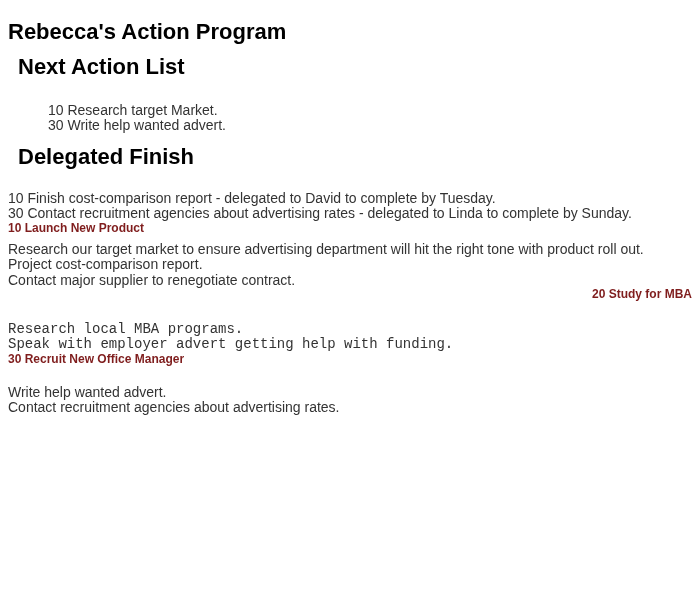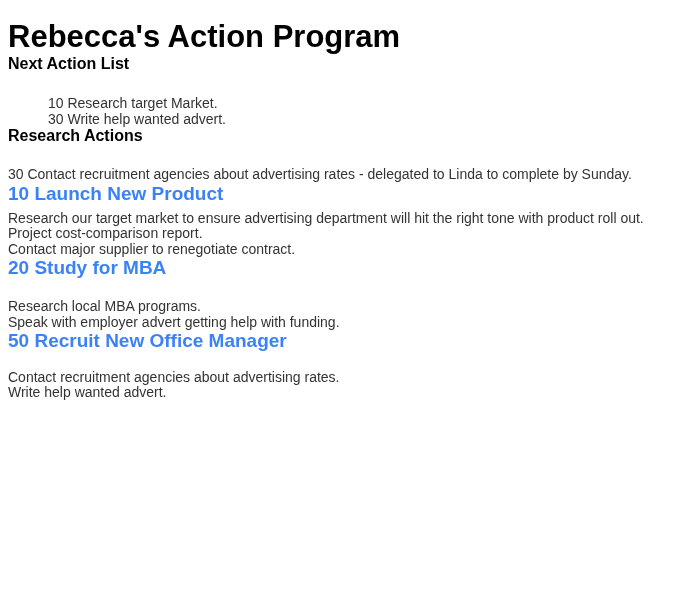--- a/index.html
+++ b/index.html
@@ -12,88 +12,89 @@
     height: 615px;
     overflow: hidden;
     font-family: "Liberation Sans", "DejaVu Sans", sans-serif;
     font-size: 14px;
     color: #333333;
   }
   .doc {
     padding: 0 8px;
   }
   h1.doc-title {
-    font-size: 31px;
+    font-size: 22px;
     line-height: 1.15;
     font-weight: bold;
     color: #000000;
     margin: 19px 0 0 0;
   }
   h2.section-heading {
-    font-size: 16px;
+    font-size: 22px;
     line-height: 1.15;
     font-weight: bold;
     color: #000000;
-    margin: 0;
+    margin: 10px;
   }
   h3.project-heading {
-    font-size: 19px;
+    font-size: 12px;
     line-height: 1.15;
     font-weight: bold;
-    color: #3b82f6;
+    color: #7f1d1d;
     margin: 0;
   }
   .lines {
     line-height: 15.5px;
     margin: 0;
   }
   
   .mt-h2-first   { margin-top: 32px; }
   .mt-lines-a    { margin-top: 23px; margin-left: 40px; }
   .mt-h2         { margin-top: 20px; }
   .mt-lines-b    { margin-top: 22px; }
   .mt-h2-cat     { margin-top: 19px; }
   .mt-h3-a       { margin-top: 19px; }
   .mt-lines-c    { margin-top: 6px; }
-  .mt-h3-b       { margin-top: 19px; }
-  .mt-lines-d    { margin-top: 20px; }
+  .mt-h3-b       { margin-top: 19px; text-align: right; }
+  .mt-lines-d    { margin-top: 20px; font-family: Liberation Mono, monospace; }
   .mt-h3-c       { margin-top: 18px; }
   .mt-lines-e    { margin-top: 18px; }
 </style>
 </head>
 <body>
 
 <div class="doc">
 
   <h1 class="doc-title">Rebecca's Action Program</h1>
 
   <h2 class="section-heading mt-h2-first">Next Action List</h2>
   <div class="lines mt-lines-a">
     <div>10 Research target Market.</div>
     <div>30 Write help wanted advert.</div>
   </div>
 
-  <h2 class="section-heading mt-h2">Research Actions</h2>
+  <h2 class="section-heading mt-h2">Delegated Finish</h2>
   <div class="lines mt-lines-b">
+    <div>10 Finish cost-comparison report - delegated to David to complete by Tuesday.</div>
     <div>30 Contact recruitment agencies about advertising rates - delegated to Linda to complete by Sunday.</div>
   </div>
 
 
   <h3 class="project-heading mt-h3-a">10 Launch New Product</h3>
   <div class="lines mt-lines-c">
     <div>Research our target market to ensure advertising department will hit the right tone with product roll out.</div>
     <div>Project cost-comparison report.</div>
     <div>Contact major supplier to renegotiate contract.</div>
   </div>
 
   <h3 class="project-heading mt-h3-b">20 Study for MBA</h3>
   <div class="lines mt-lines-d">
     <div>Research local MBA programs.</div>
     <div>Speak with employer advert getting help with funding.</div>
   </div>
 
-  <h3 class="project-heading mt-h3-c">50 Recruit New Office Manager</h3>
+  <h3 class="project-heading mt-h3-c">30 Recruit New Office Manager</h3>
   <div class="lines mt-lines-e">
+    <div>Write help wanted advert.</div>
     <div>Contact recruitment agencies about advertising rates.</div>
-    <div>Write help wanted advert.</div>
   </div>
 
 </div>
 
 </body></html>

